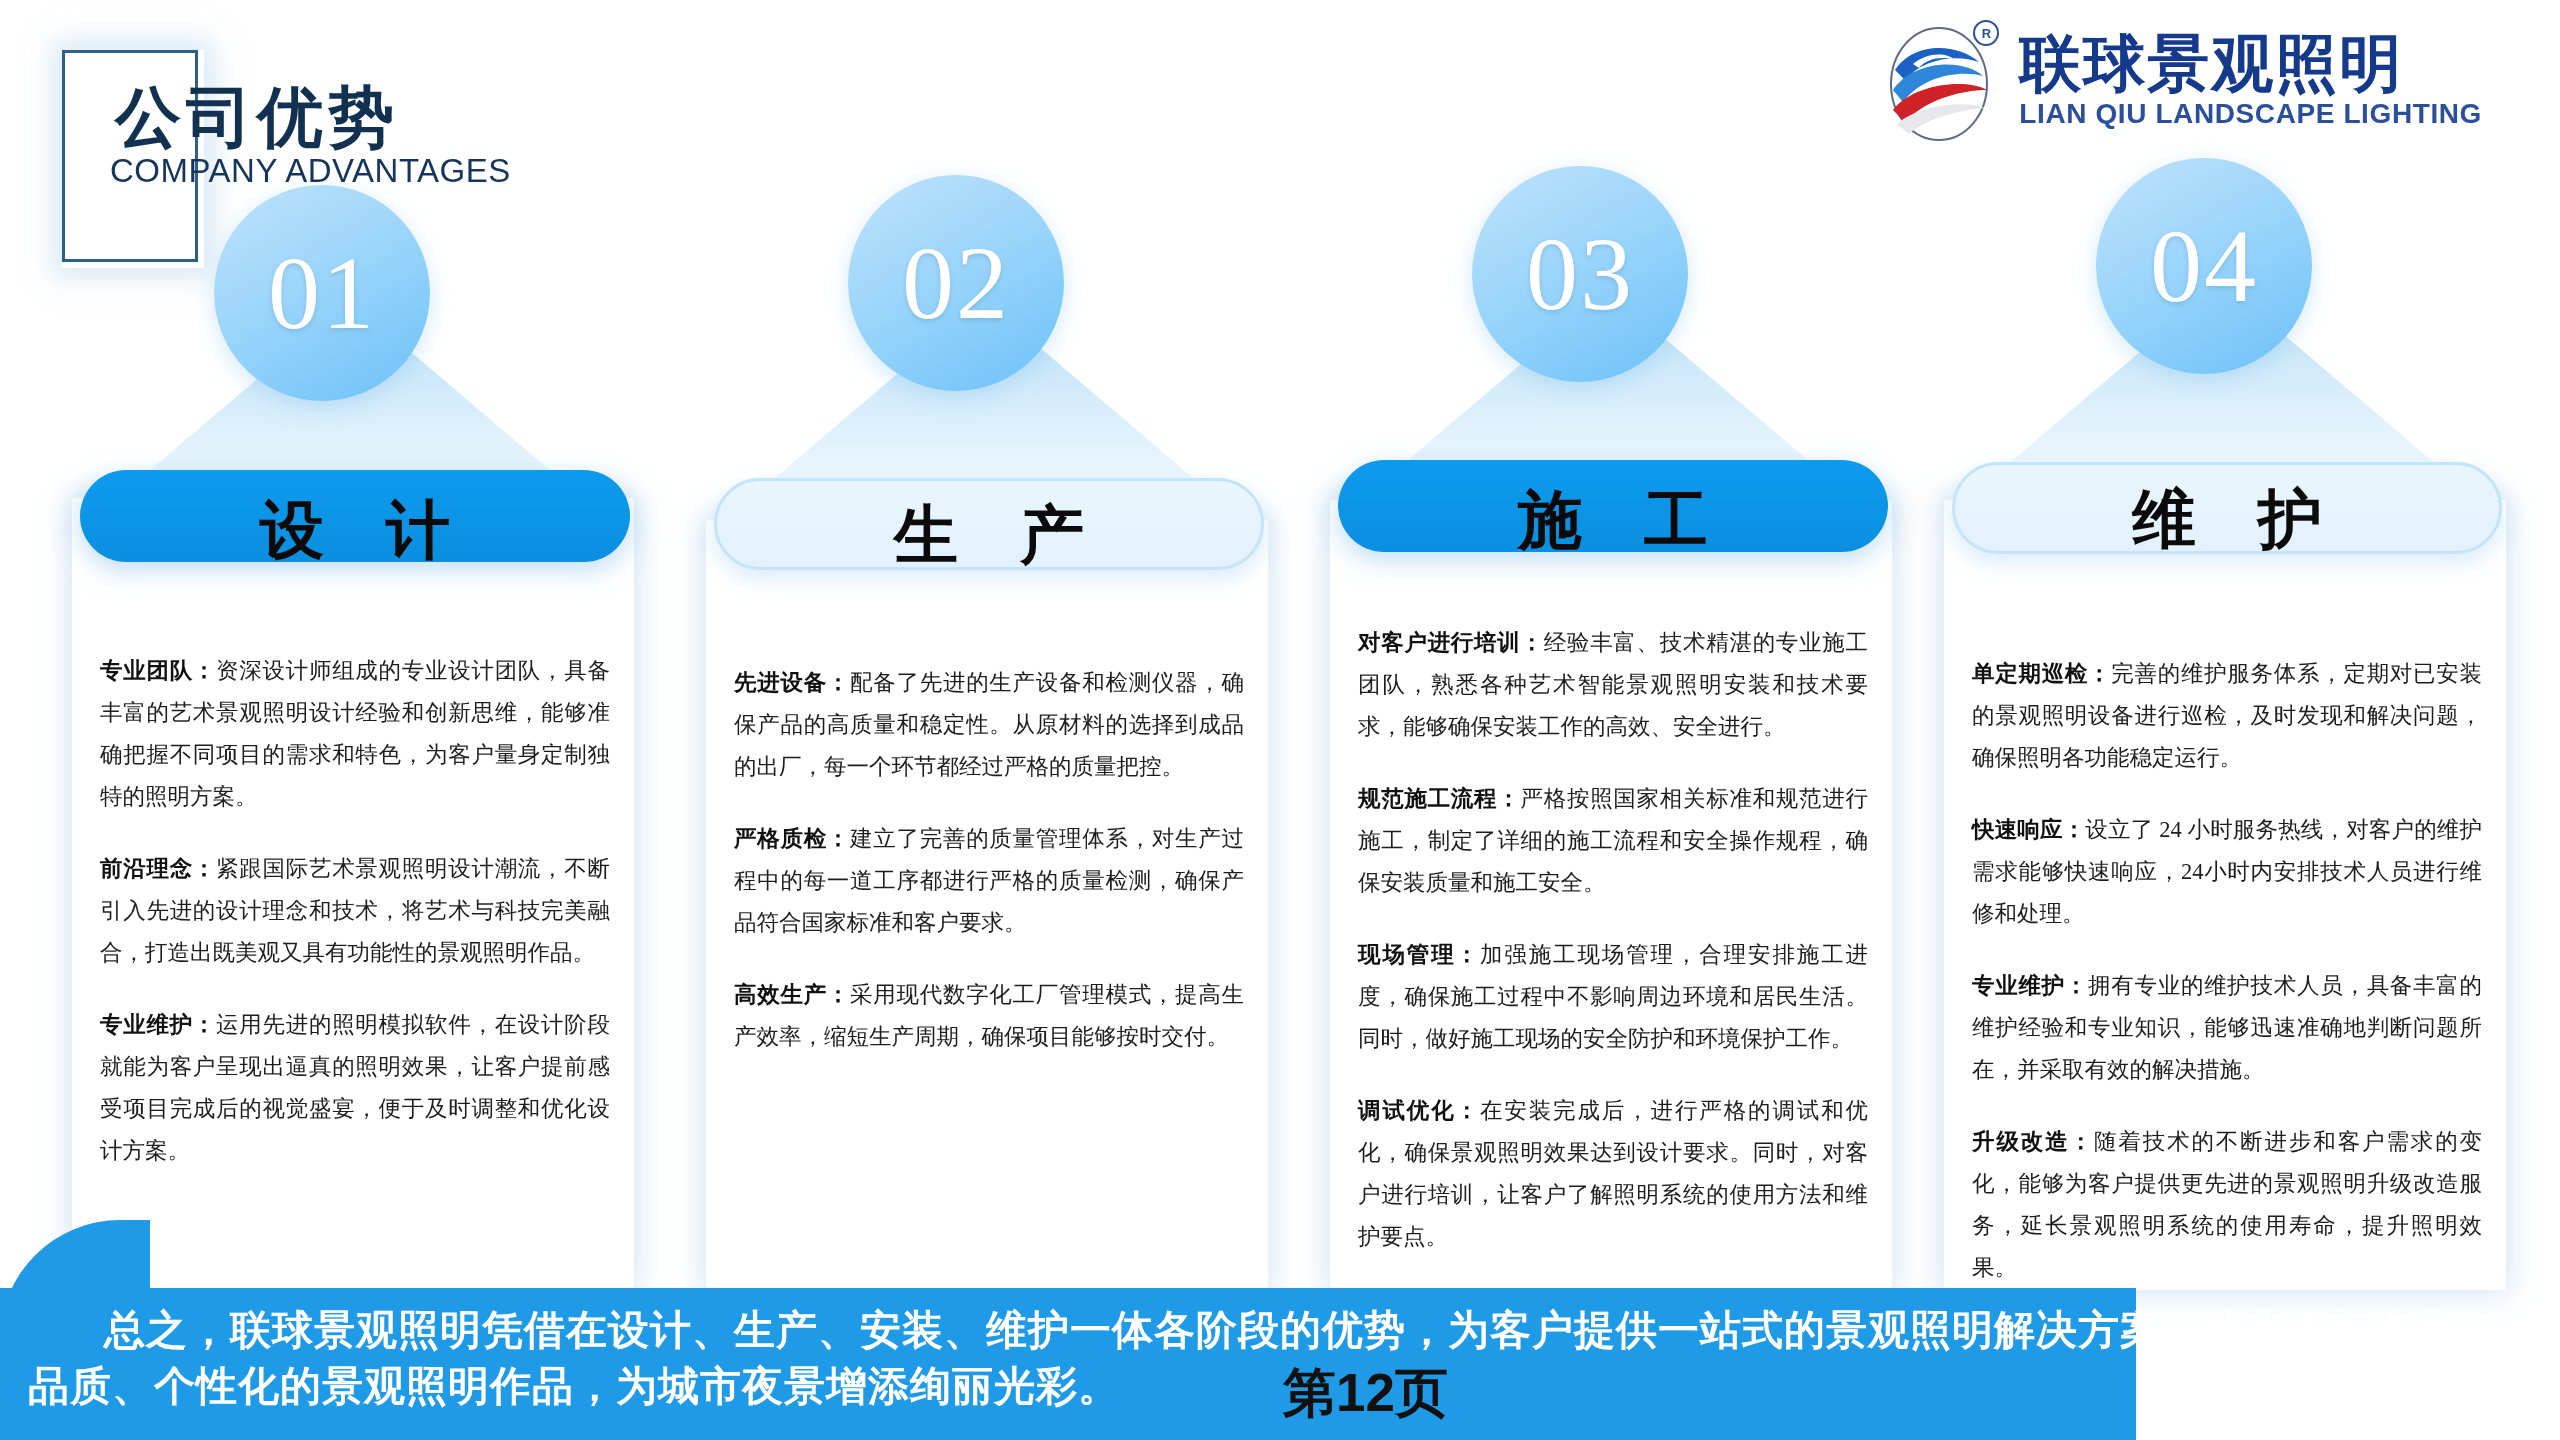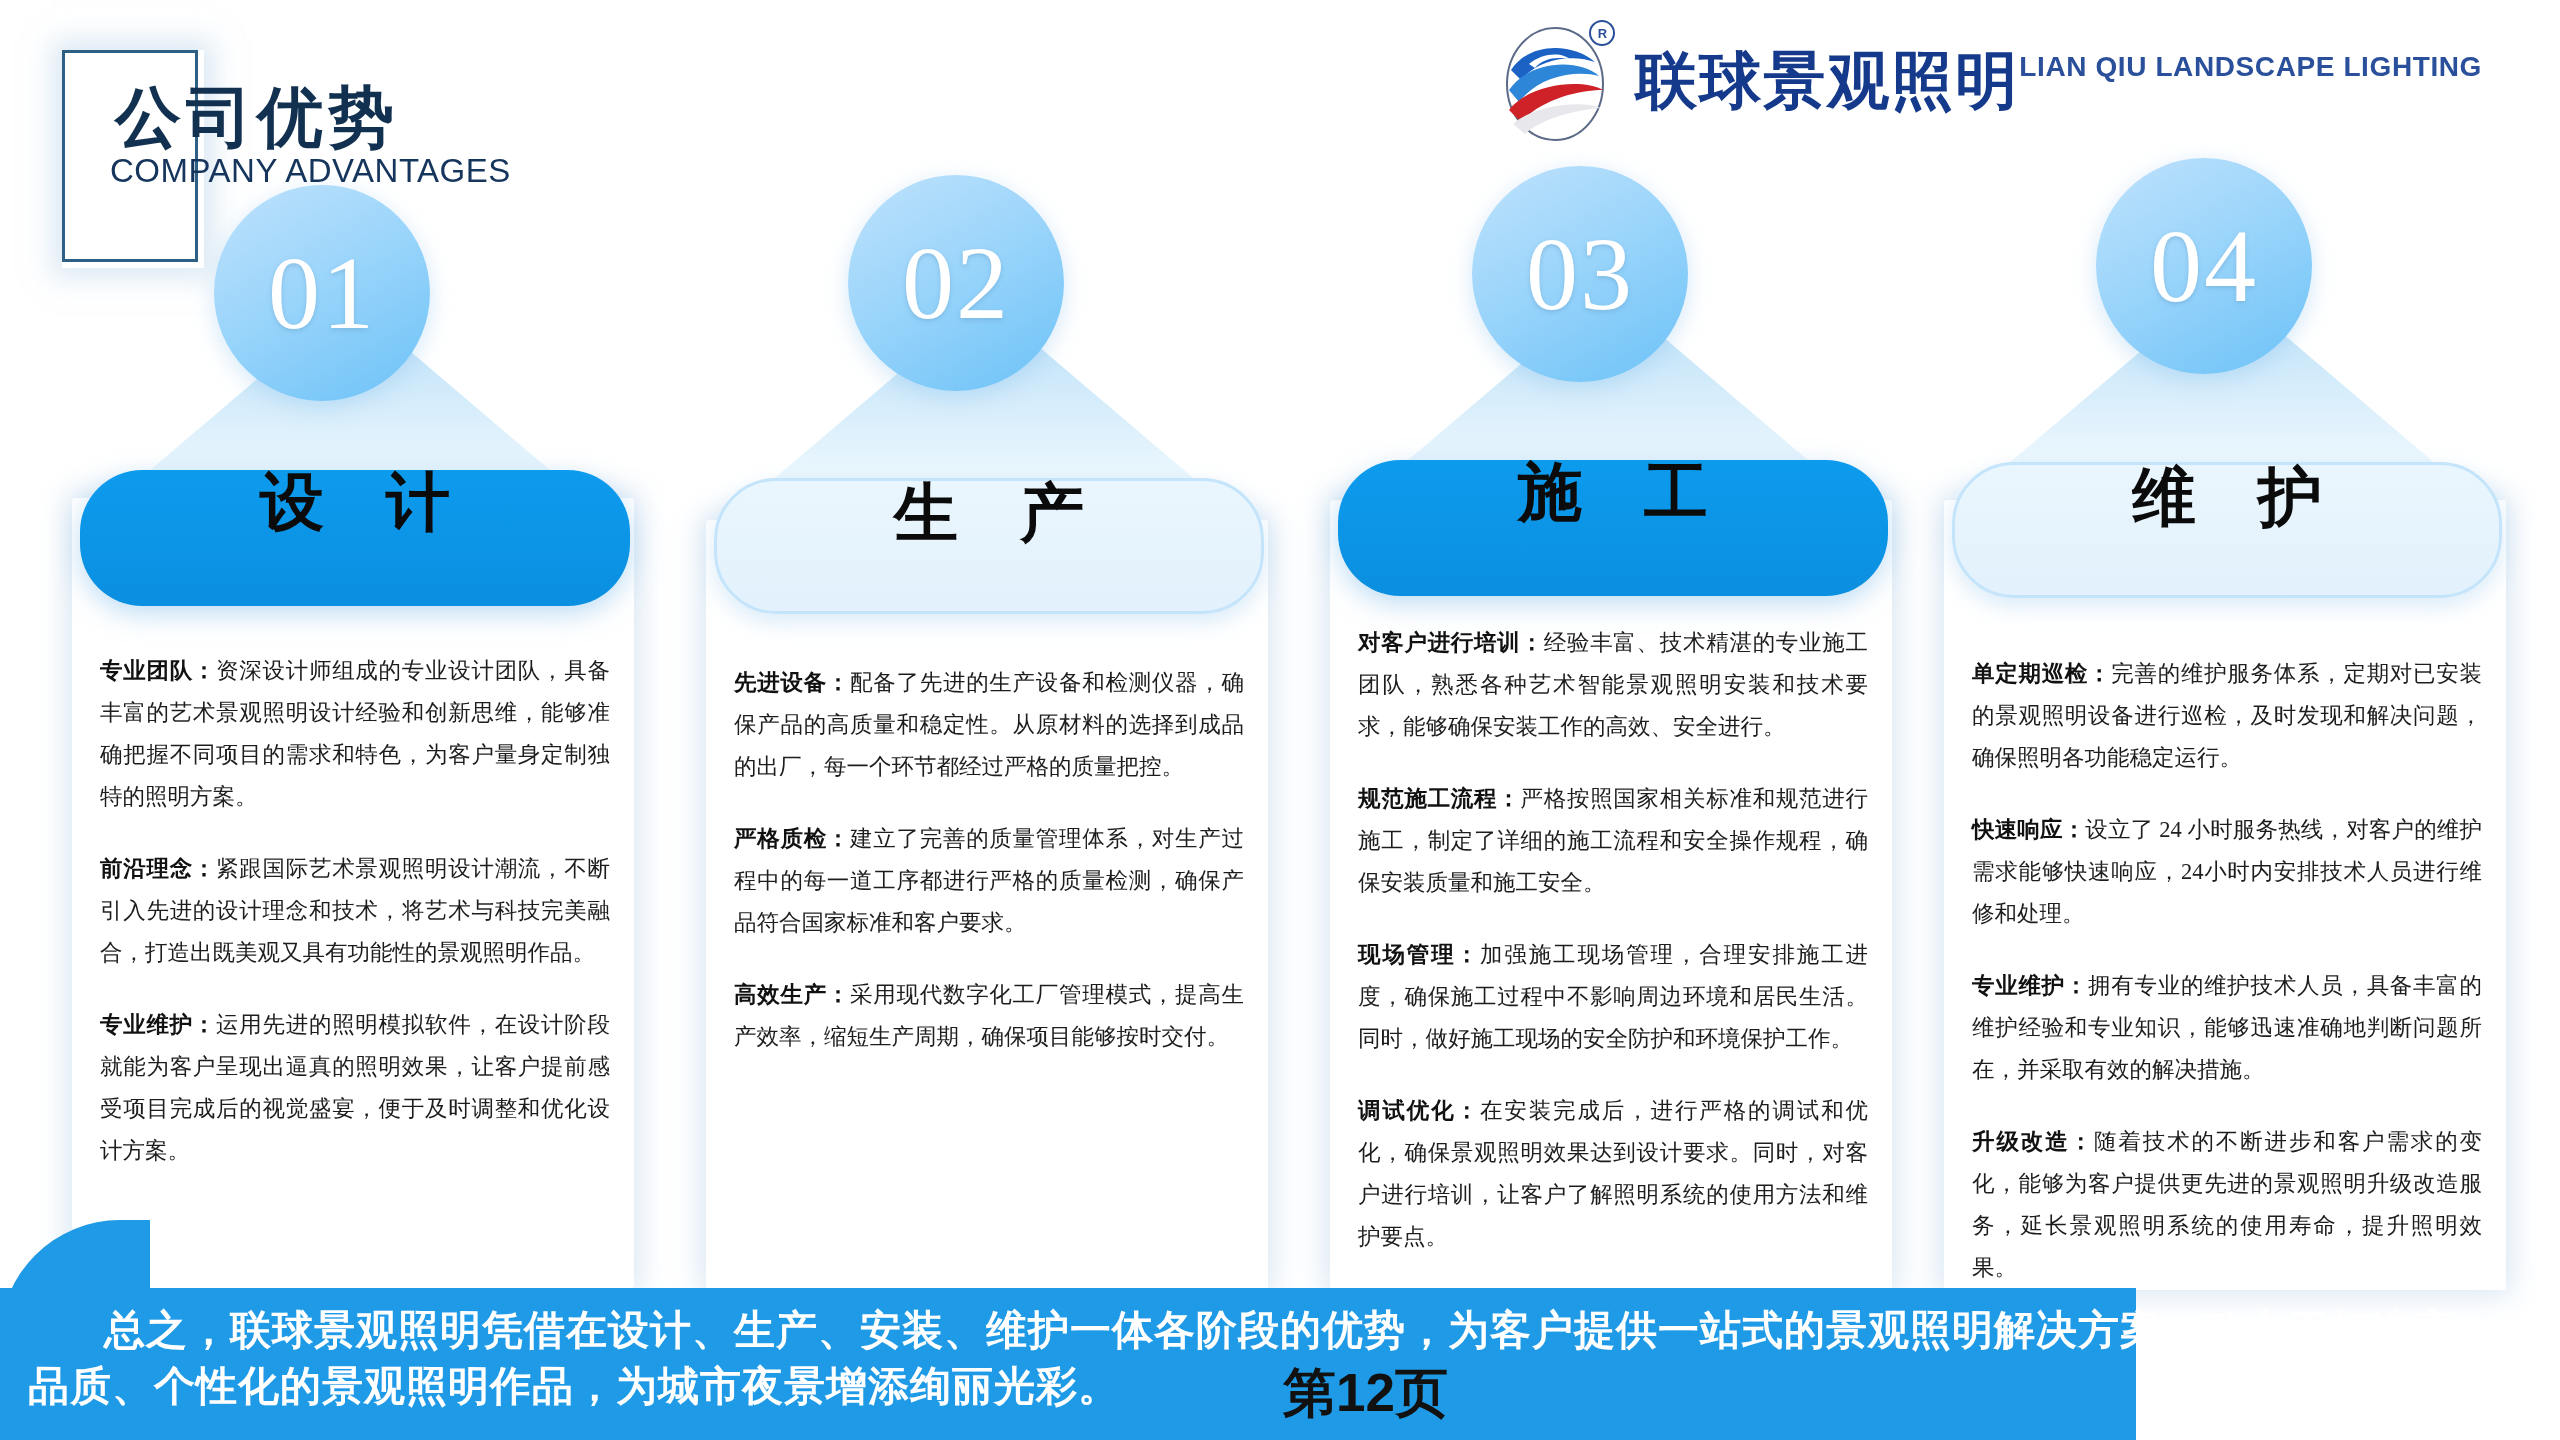--- a/index.html
+++ b/index.html
@@ -29,21 +29,21 @@
   .hdr-en{
     position:absolute;left:85px;top:152px;
     font-family:"Liberation Sans","DejaVu Sans",sans-serif;
     font-size:33px;font-weight:400;color:#16355c;letter-spacing:.5px;
     white-space:nowrap;z-index:3;margin-left:25px;
   }
 
   
   .logo{position:absolute;right:78px;top:18px;display:flex;align-items:center;gap:18px;}
   .logo-mark{position:relative;width:118px;height:126px;flex:none;}
-  .logo-txt{display:flex;flex-direction:row;align-items:flex-start;}
+  .logo-txt{display:flex;flex-direction:column;align-items:flex-start;}
   .logo-cn{
     font-family:"Liberation Sans","DejaVu Sans",sans-serif;
     font-size:62px;font-weight:700;color:#153a8c;letter-spacing:2px;
     line-height:1.02;white-space:nowrap;
   }
   .logo-en{
     font-family:"Liberation Sans","DejaVu Sans",sans-serif;
     font-size:28px;font-weight:700;color:#2a4f9b;letter-spacing:.6px;
     white-space:nowrap;margin-top:2px;
   }
@@ -92,22 +92,22 @@
     font-size:104px;font-weight:400;color:#ffffff;letter-spacing:2px;
     text-shadow:0 2px 4px rgba(110,165,205,.55);line-height:1;
   }
   .col.c1 .circle{left:154px;top:185px;}
   .col.c2 .circle{left:154px;top:175px;}
   .col.c3 .circle{left:154px;top:166px;}
   .col.c4 .circle{left:164px;top:158px;}
 
   
   .pill{
-    position:absolute;left:20px;width:550px;height:136px;border-radius:62px;
-    display:flex;align-items:flex-start;justify-content:center;box-sizing:border-box;
+    position:absolute;left:20px;width:550px;height:92px;border-radius:62px;
+    display:flex;align-items:flex-end;justify-content:center;box-sizing:border-box;
   }
   .pill span{
     font-family:"Liberation Sans","DejaVu Sans",sans-serif;
     font-size:64px;font-weight:700;color:#0b0b0b;letter-spacing:22px;
     text-indent:22px;line-height:1;
   }
   .pill.solid{
     background:linear-gradient(180deg,#0d9bee 0%,#0b8fe0 100%);
     box-shadow:0 8px 26px rgba(130,190,235,.5);
   }

